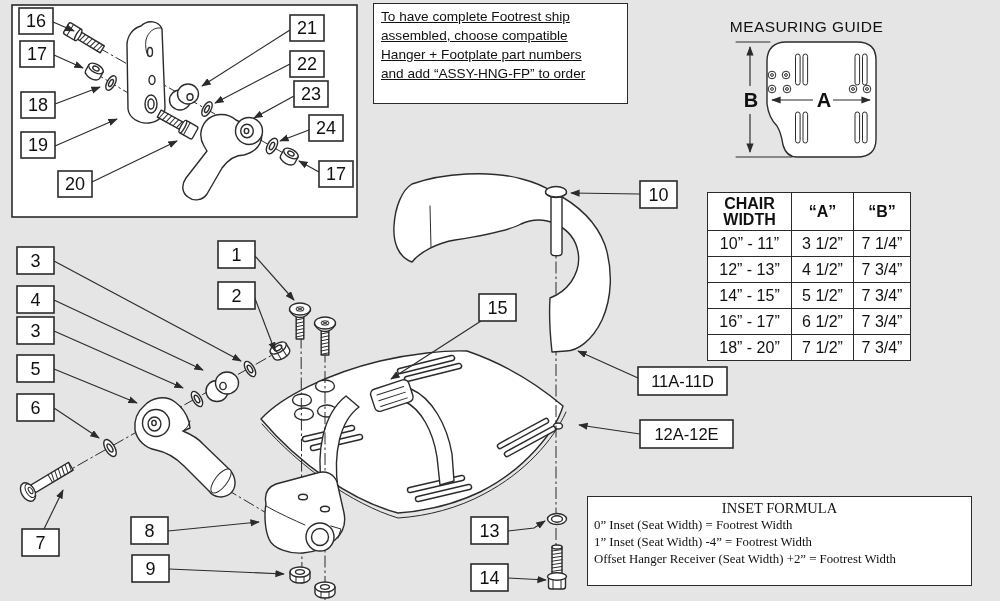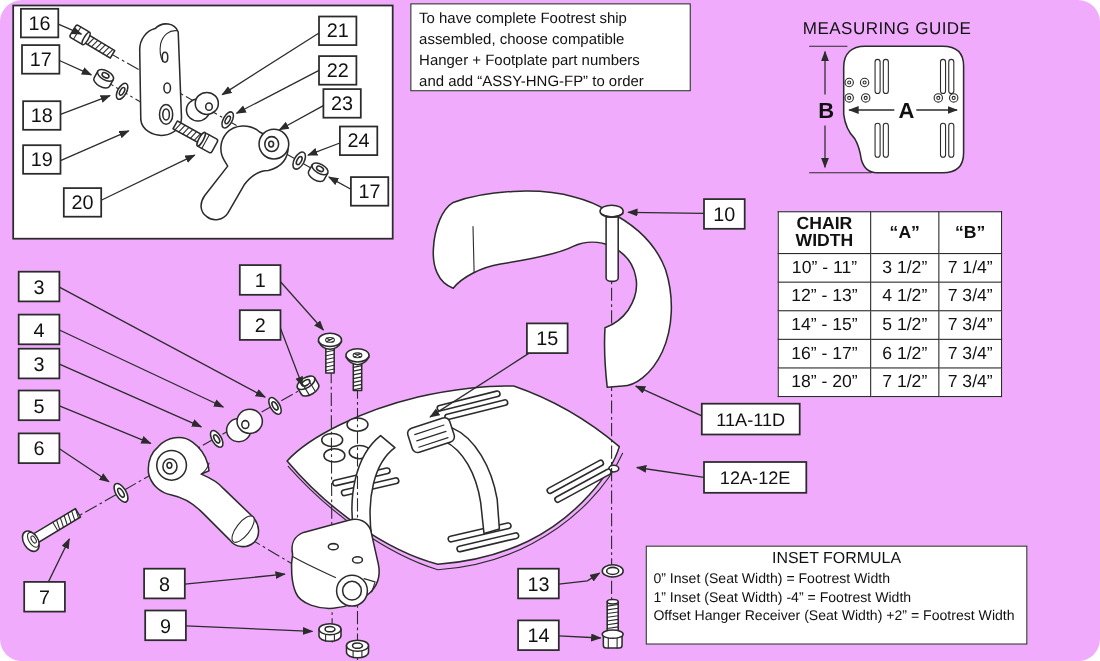--- a/index.html
+++ b/index.html
@@ -1,30 +1,30 @@
 <!DOCTYPE html>
 <html><head>
 <meta charset="utf-8">
 <style>
   html,body { margin:0; padding:0; background:#fff; }
-  .stage { position:relative; width:1000px; height:601px; background:#f0abfc;
-           font-family:"Liberation Sans", sans-serif; color:#111; overflow:hidden;border-radius:20px; }
+  .stage { position:relative; width:1000px; height:601px; background:#e5e5e5;
+           font-family:"Liberation Sans", sans-serif; color:#111; overflow:hidden; }
   .stage svg { position:absolute; left:0; top:0; }
   .bx { position:absolute; box-sizing:border-box; border:1.6px solid #2b2b2b; background:#fff; }
-  .note { left:373px; top:3px; width:255px; height:80px; padding:3px 7px;
-          font-size:13.6px; line-height:19px; white-space:nowrap; }
+  .note { left:373px; top:3px; width:255px; height:101px; padding:3px 7px;
+          font-size:13.6px; line-height:19px; white-space:nowrap;text-decoration:underline; }
   .mg-title { position:absolute; left:700px; top:18px; width:213px; text-align:center;
               font-size:15.5px; letter-spacing:.4px; }
   .sizes { position:absolute; left:707px; top:192px; border-collapse:collapse; table-layout:fixed; background:#fff; }
   .sizes th, .sizes td { border:1.7px solid #2b2b2b; text-align:center; vertical-align:middle;
           background:#fff; padding:0; font-size:16px; }
   .sizes th { font-weight:bold; height:37px; line-height:16px; }
   .sizes td { height:25px; }
-  .formula { left:587px; top:496px; width:347px; height:90px; padding:2px 6px;
-             font-size:12.8px; line-height:17px; white-space:nowrap; }
+  .formula { left:587px; top:496px; width:385px; height:90px; padding:2px 6px;
+             font-size:12.8px; line-height:17px; white-space:nowrap;font-family:Liberation Serif, serif; }
   .formula .ttl { text-align:center; font-size:14.5px; line-height:18px; }
   
   .p  { fill:#fff; stroke:#2b2b2b; stroke-width:1.4; stroke-linejoin:round; }
   .s  { fill:none; stroke:#2b2b2b; stroke-width:1.4; stroke-linecap:round; }
   .t  { stroke-width:1; }
   .ax { fill:none; stroke:#2b2b2b; stroke-width:1; stroke-dasharray:12 3 2.5 3; }
   .ld { fill:none; stroke:#2b2b2b; stroke-width:1.15; }
   .co { fill:#fff; stroke:#2b2b2b; stroke-width:1.6; }
   .ct  { font:18px "Liberation Sans", sans-serif; fill:#111; text-anchor:middle; }
   .ct2 { font:16.5px "Liberation Sans", sans-serif; fill:#111; text-anchor:middle; }

